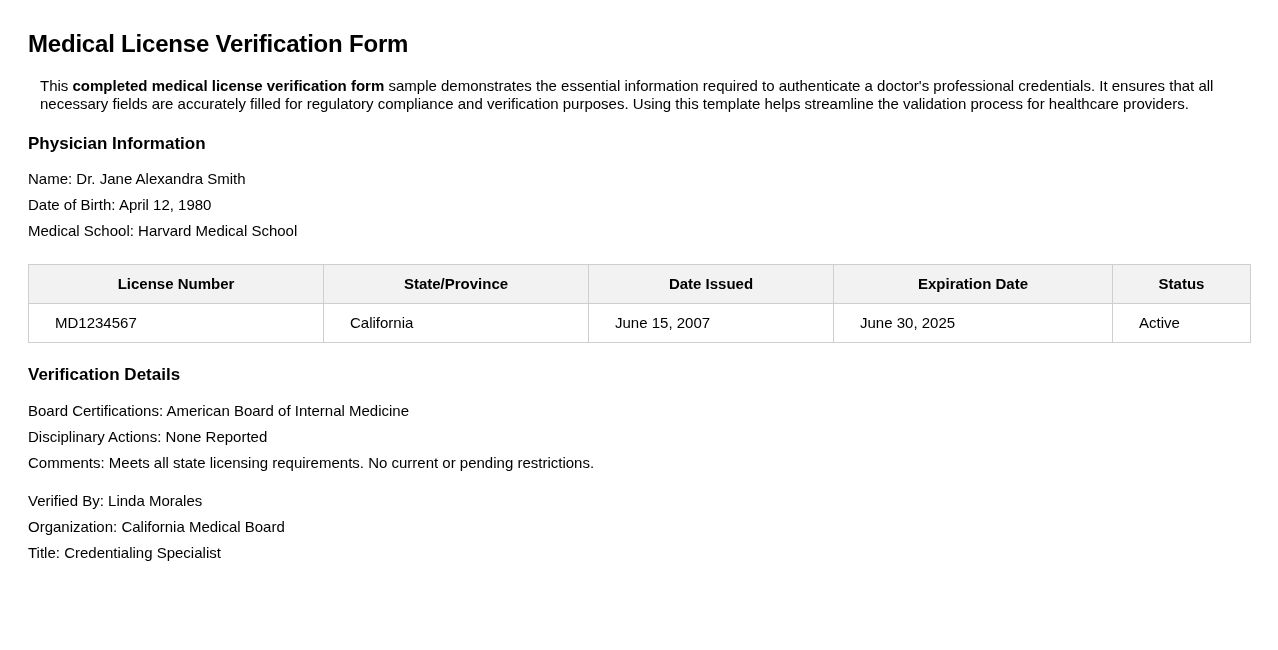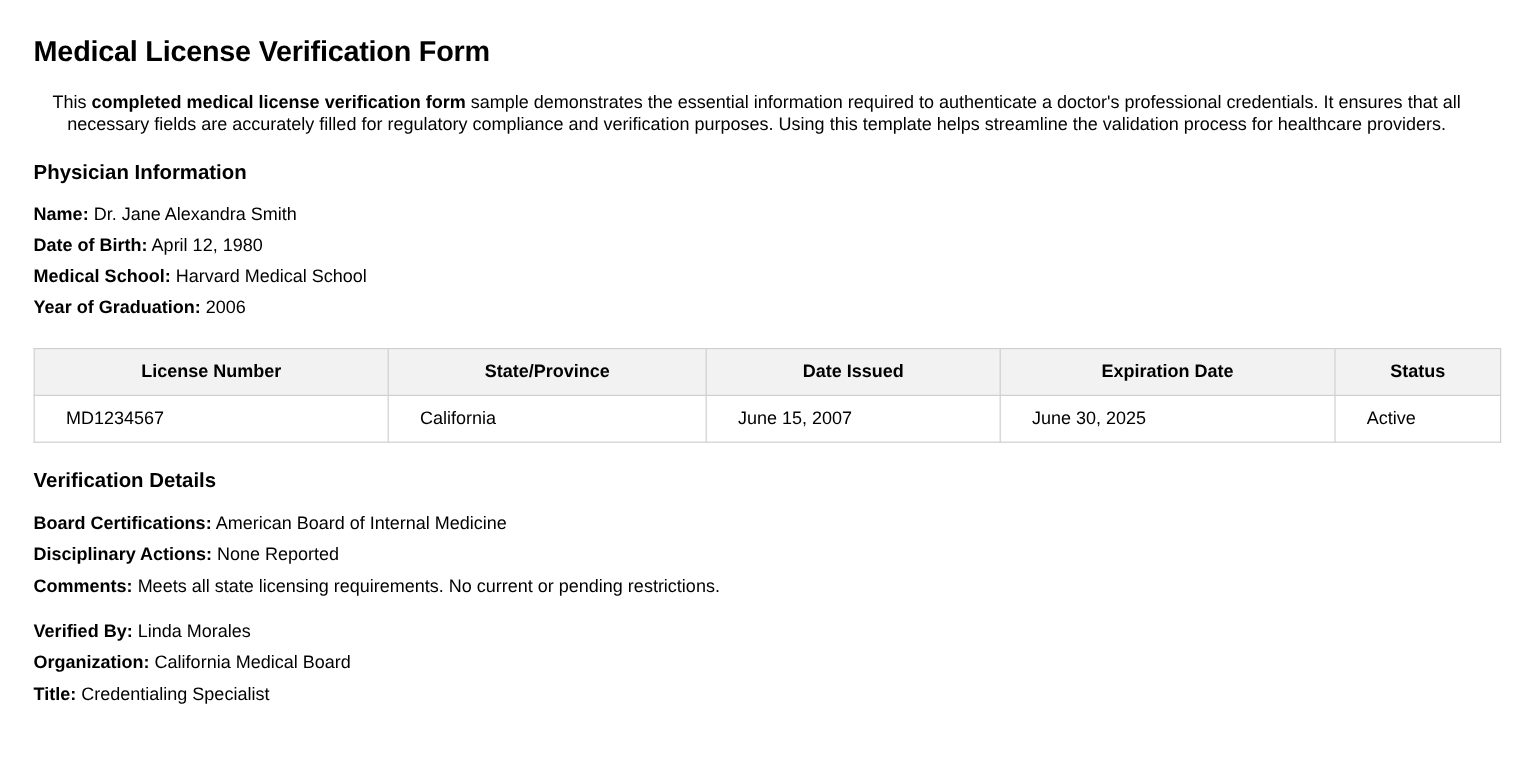--- a/index.html
+++ b/index.html
@@ -23,39 +23,39 @@
   h1.doc-title {
     font-size: 24px;
     line-height: 1.2;
     font-weight: bold;
     margin: 8px 0 18px 0;
     letter-spacing: -0.2px;
   }
   p.intro {
     font-size: 15px;
     line-height: 18.5px;
-    margin: 0 0 20px 0;
+    margin: 0 0 20px 12px;
     max-width: 1205px;
-    text-align: center;
+    text-align: left;
   }
   p.intro b { font-weight: bold; }
   h2.section {
     font-size: 17px;
     font-weight: bold;
     margin: 0 0 12px 0;
     line-height: 1.2;
   }
   .field-list {
     margin: 0 0 20px 0;
   }
   .field-row {
     font-size: 15px;
     line-height: 26px;
   }
-  .field-label { font-weight: bold; }
+  .field-label { font-weight: normal; }
   .field-value { font-weight: normal; }
 
   table.license-table {
     border-collapse: collapse;
     width: 1222px;
     margin: 0 16px 22px 0;
     table-layout: fixed;
   }
   table.license-table th,
   table.license-table td {
@@ -107,24 +107,20 @@
       <span class="field-label">Name:</span>
       <span class="field-value">Dr. Jane Alexandra Smith</span>
     </div>
     <div class="field-row">
       <span class="field-label">Date of Birth:</span>
       <span class="field-value">April 12, 1980</span>
     </div>
     <div class="field-row">
       <span class="field-label">Medical School:</span>
       <span class="field-value">Harvard Medical School</span>
-    </div>
-    <div class="field-row">
-      <span class="field-label">Year of Graduation:</span>
-      <span class="field-value">2006</span>
     </div>
   </div>
 
 
   <table class="license-table">
     <colgroup>
       <col class="col-license">
       <col class="col-state">
       <col class="col-issued">
       <col class="col-exp">

